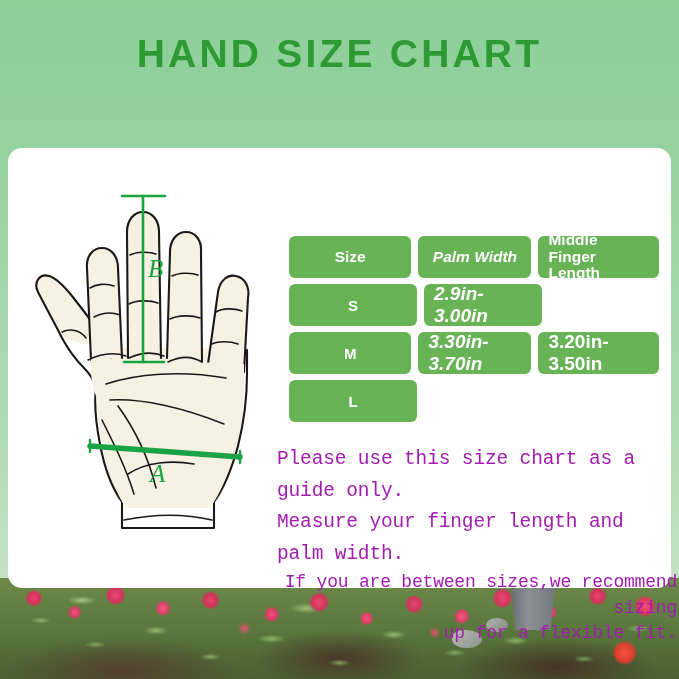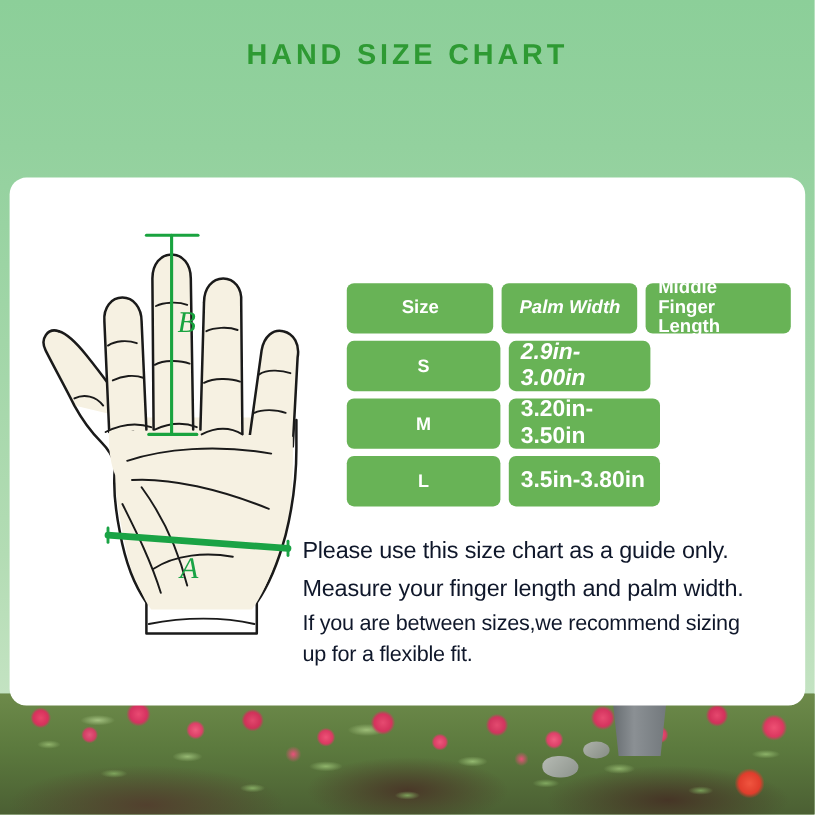--- a/index.html
+++ b/index.html
@@ -98,21 +98,21 @@
     width: 22px; height: 14px; border-radius: 50%;
     background: linear-gradient(135deg,#aeb3ab,#868c84);
   }
 
   
   #title {
     position: absolute;
     left: 0; top: 32px;
     width: 679px;
     text-align: center;
-    font-size: 24px;
+    font-size: 39px;
     font-weight: 700;
     letter-spacing: 3.2px;
     color: #2e9a33;
     font-family: "Liberation Sans", sans-serif;
   }
 
   
   #card {
     position: absolute;
     left: 8px; top: 148px;
@@ -150,27 +150,27 @@
   .c-palm   { width: 118px; justify-content: center; font-style: italic; }
   .c-middle { width: 126px; justify-content: flex-start; }
   .c-middle.hdr { line-height: 1.08; }
   .hdr { font-size: 15.5px; }
   .val { font-size: 19px; font-weight: 700; }
   .c-size.val { font-size: 15px; }
 
   
   #note {
     position: absolute;
-    left: 244px; top: 296px;
+    left: 269px; top: 296px;
     width: 400px;
-    color: #0f172a;
-    font-family: Liberation Sans, sans-serif;
+    color: #a21caf;
+    font-family: Liberation Mono, monospace;
   }
   #note .l1, #note .l2 { font-size: 19.5px; line-height: 1.62; letter-spacing: -0.15px; }
-  #note .l3, #note .l4 { font-size: 18px; line-height: 1.42; letter-spacing: -0.2px; }
+  #note .l3, #note .l4 { font-size: 18px; line-height: 1.42; letter-spacing: -0.2px; text-align: right; }
 </style>
 </head>
 <body>
 
 <div id="stage">
 
   <div id="photo">
     <div class="soil"></div>
     <div class="leaves"></div>
     <div class="blooms"></div>
@@ -315,26 +315,26 @@
         </div>
       </div>
 
       <div class="trow">
         <div class="cell c-size val">S</div>
         <div class="cell c-palm val">2.9in-3.00in</div>
       </div>
 
       <div class="trow">
         <div class="cell c-size val">M</div>
+        <div class="cell c-palm val">3.30in-3.70in</div>
         <div class="cell c-middle val">3.20in-3.50in</div>
       </div>
 
       <div class="trow">
         <div class="cell c-size val">L</div>
-        <div class="cell c-middle val">3.5in-3.80in</div>
       </div>
 
     </div>
 
     <div id="note">
       <div class="l1">Please use this size chart as a guide only.</div>
       <div class="l2">Measure your finger length and palm width.</div>
       <div class="l3">If you are between sizes,we recommend sizing</div>
       <div class="l4">up for a flexible fit.</div>
     </div>

